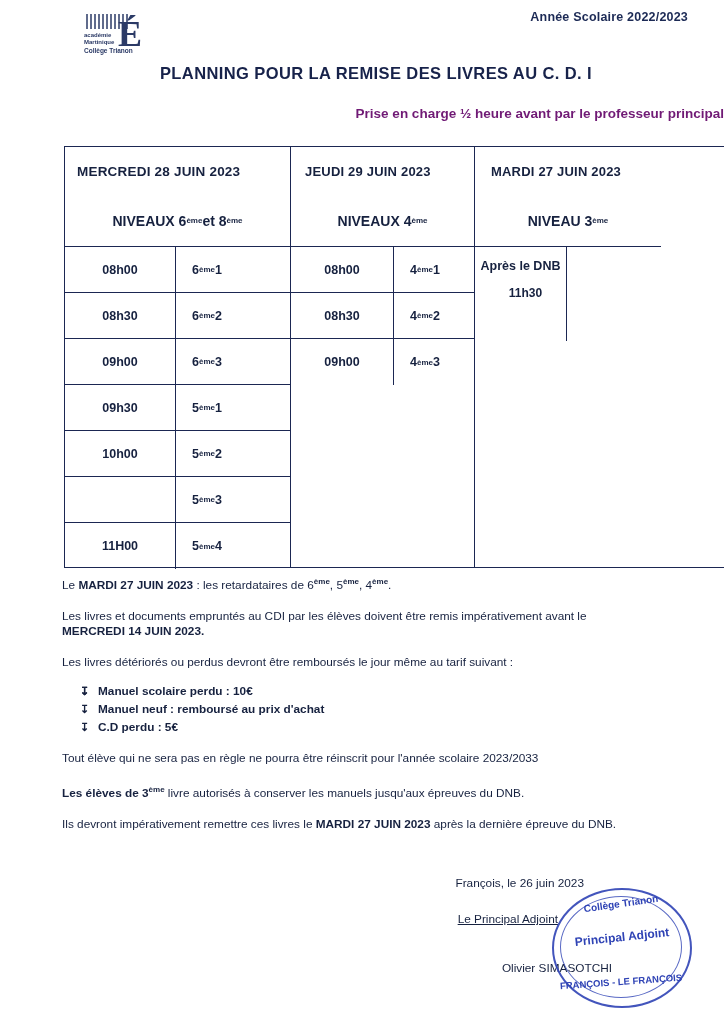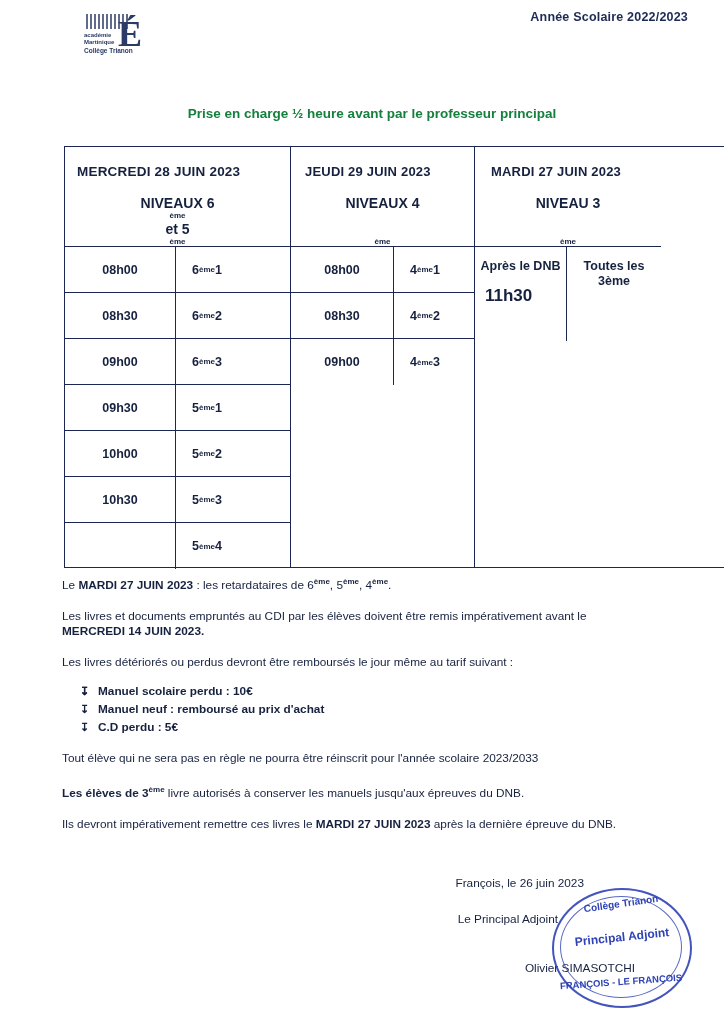--- a/index.html
+++ b/index.html
@@ -94,24 +94,24 @@
     letter-spacing: 0.4px;
     color: #17224a;
     padding-left: 28px;
     box-sizing: border-box;
   }
   .subtitle {
     position: absolute;
     top: 106px;
     left: 0;
     width: 724px;
-    text-align: center;
+    text-align: right;
     font-size: 13.5px;
     font-weight: bold;
-    color: #15803d;
+    color: #701a75;
     padding-left: 20px;
     box-sizing: border-box;
   }
 
   
   .grid {
     position: absolute;
     top: 146px;
     left: 64px;
     width: 700px;
@@ -136,25 +136,24 @@
     padding-left: 14px;
     font-size: 13.5px;
     font-weight: bold;
     letter-spacing: .2px;
     box-sizing: border-box;
   }
   .hd-lvl {
     height: 52px;
     display: flex;
     align-items: center;
-    justify-content: space-between;
+    justify-content: center;
     font-size: 14px;
     font-weight: bold;
     box-sizing: border-box;
-    flex-direction: column;
   }
   .hd-rule {
     border-bottom: 1.6px solid #1b2752;
   }
   .col-a .hd-day { padding-left: 12px; }
   .col-b .hd-day { padding-left: 14px; font-size: 13px; }
   .col-c .hd-day { padding-left: 16px; font-size: 13px; }
 
   .rows {
     position: absolute;
@@ -232,23 +231,23 @@
     text-align: center;
   }
   .c-left { left: 0; width: 92px; border-right: 1.4px solid #1b2752; }
   .c-right { left: 92px; right: 0; }
   .c-head-txt {
     padding-top: 12px;
     line-height: 15px;
   }
   .c-val {
     padding-top: 12px;
-    text-align: left;
+    text-align: center;
     padding-left: 10px;
-    font-size: 17px;
+    font-size: 12px;
     font-weight: bold;
   }
 
   
   .body {
     position: absolute;
     top: 574px;
     left: 62px;
     width: 610px;
     font-size: 11.8px;
@@ -286,22 +285,22 @@
     left: 0;
     width: 724px;
   }
   .sig div {
     text-align: right;
     padding-right: 0;
     font-size: 11.8px;
     margin-bottom: 22px;
   }
   .sig .s1 { padding-right: 140px; }
-  .sig .s2 { padding-right: 166px; }
-  .sig .s3 { padding-right: 89px; margin-top: 35px; }
+  .sig .s2 { padding-right: 166px; text-decoration: underline; }
+  .sig .s3 { padding-right: 112px; margin-top: 35px; }
 
   .stamp {
     position: absolute;
     top: 884px;
     left: 548px;
     width: 148px;
     height: 126px;
   }
   .stamp .ring {
     position: absolute;
@@ -366,30 +365,31 @@
   <div class="year">Année Scolaire 2022/2023</div>
 
   <div class="logo">
     <div class="marianne"></div>
     <div class="bigE">É</div>
     <div class="l1">académie</div>
     <div class="l2">Martinique</div>
     <div class="l3">Collège Trianon</div>
   </div>
 
+  <div class="title">PLANNING POUR LA REMISE DES LIVRES AU C. D. I</div>
   <div class="subtitle">Prise en charge ½ heure avant par le professeur principal</div>
 
   <div class="grid">
 
     <div class="col col-a">
       <div class="hd-day">MERCREDI 28 JUIN 2023</div>
       <div class="hd-lvl hd-rule">
         <span>NIVEAUX 6</span>
           <sup>ème</sup>
-          <span> et 5</span>
+          <span> et 8</span>
           <sup>ème</sup>
       </div>
       <div class="rows">
         <div class="row">
           <div class="cell-time">08h00</div>
           <div class="cell-class">
               <span>6</span>
               <sup>ème</sup>
               <span> 1</span>
             </div>
@@ -420,28 +420,28 @@
         </div>
         <div class="row">
           <div class="cell-time">10h00</div>
           <div class="cell-class">
               <span>5</span>
               <sup>ème</sup>
               <span> 2</span>
             </div>
         </div>
         <div class="row">
-          <div class="cell-time">10h30</div>
           <div class="cell-class">
               <span>5</span>
               <sup>ème</sup>
               <span> 3</span>
             </div>
         </div>
         <div class="row">
+          <div class="cell-time">11H00</div>
           <div class="cell-class">
               <span>5</span>
               <sup>ème</sup>
               <span> 4</span>
             </div>
         </div>
       </div>
     </div>
 
     <div class="col col-b">
@@ -483,23 +483,20 @@
       <div class="hd-lvl hd-rule">
         <span>NIVEAU 3</span>
           <sup>ème</sup>
       </div>
       <div class="c-body">
         <div class="c-split">
           <div class="c-left">
             <div class="c-head-txt">Après le DNB</div>
             <div class="c-val">11h30</div>
           </div>
-          <div class="c-right">
-            <div class="c-head-txt">Toutes les 3ème</div>
-          </div>
         </div>
       </div>
     </div>
 
   </div>
 
   <div class="body">
 
     <p class="p p1 tight">
       <span>Le </span><span class="b">MARDI 27 JUIN 2023</span><span> : les retardataires de 6</span><sup>ème</sup><span>,  5</span><sup>ème</sup><span>,  4</span><sup>ème</sup><span>.</span>

